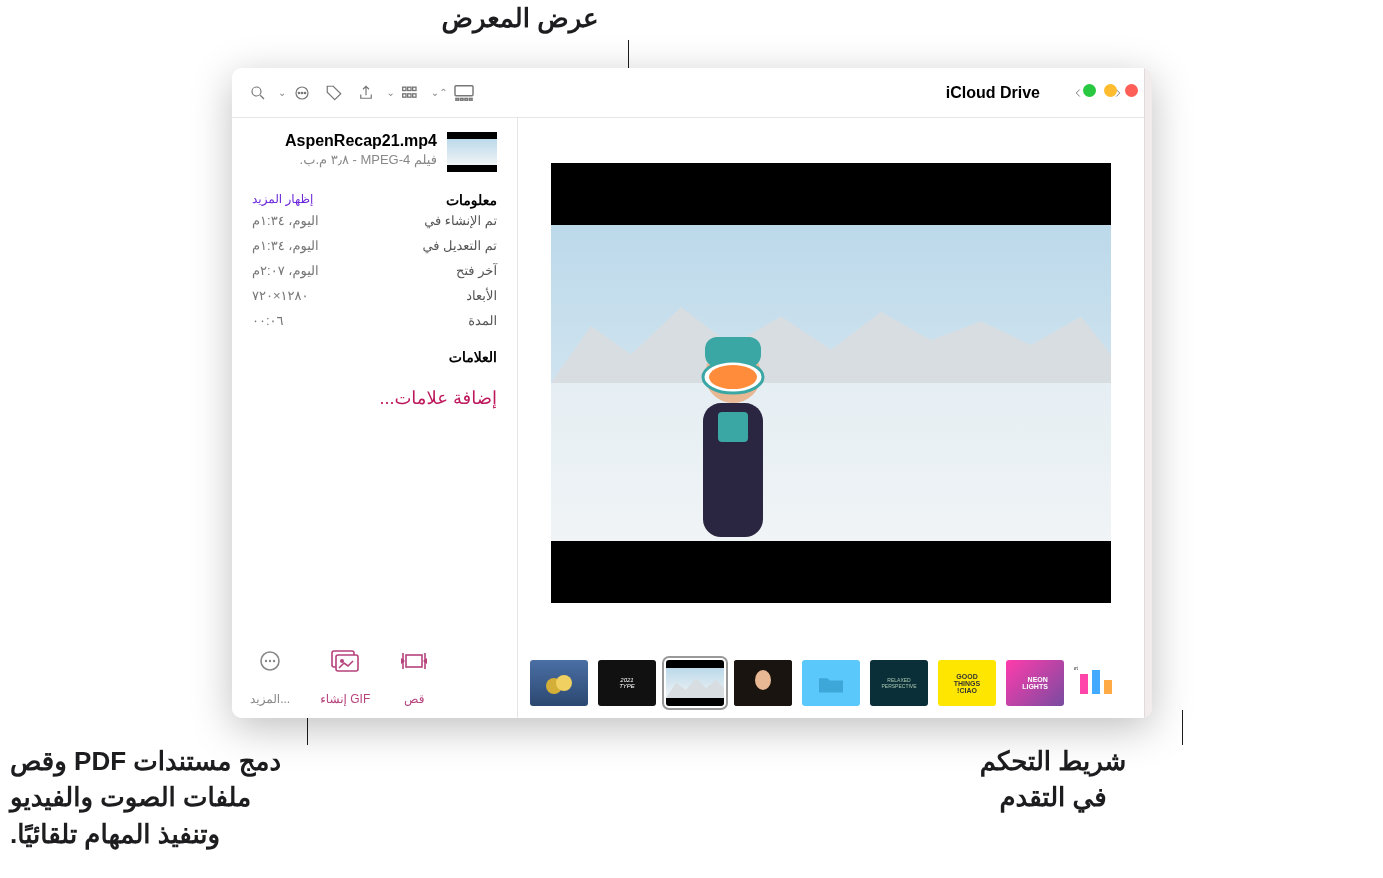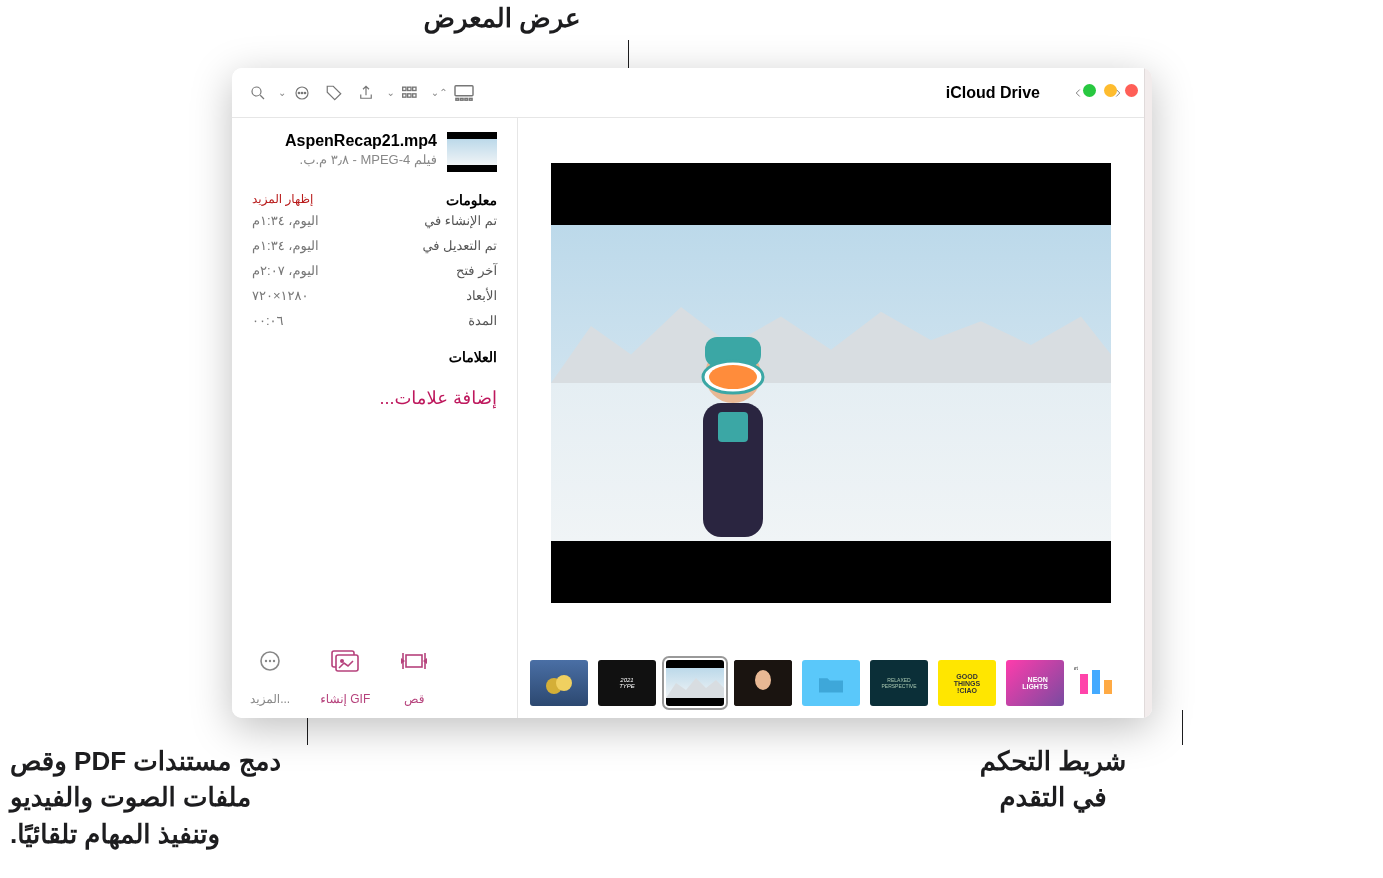--- a/index.html
+++ b/index.html
@@ -241,21 +241,21 @@
   color: #888;
   margin-top: 2px;
 }
 .info-section-title {
   font-size: 14px;
   font-weight: 700;
   margin-top: 19px;
 }
 .info-show-more {
   font-size: 12px;
-  color: #b91c1c;
+  color: #6d28d9;
   float: left;
 }
 .info-row {
   display: flex;
   justify-content: space-between;
   font-size: 13px;
   padding: 5px 0;
   color: #333;
 }
 .info-row .label { color: #555; }
@@ -289,21 +289,21 @@
   width: 28px;
   height: 24px;
   display: flex;
   align-items: center;
   justify-content: center;
 }
 </style>
 </head>
 <body>
 
-<div class="annotation" style="top:0px; left:372px; width:260px;">
+<div class="annotation" style="top:0px; left:390px; width:260px;">
   <span>عرض المعرض</span>
 </div>
 <div class="annotation-line" style="top:40px; left:628px; width:1px; height:33px;"></div>
 
 <div class="annotation" style="top:743px; right:230px; width:200px; text-align:center;">
   <div>شريط التحكم</div>
   <div>في التقدم</div>
 </div>
 <div class="annotation-line" style="top:710px; right:200px; width:1px; height:35px;"></div>
 

